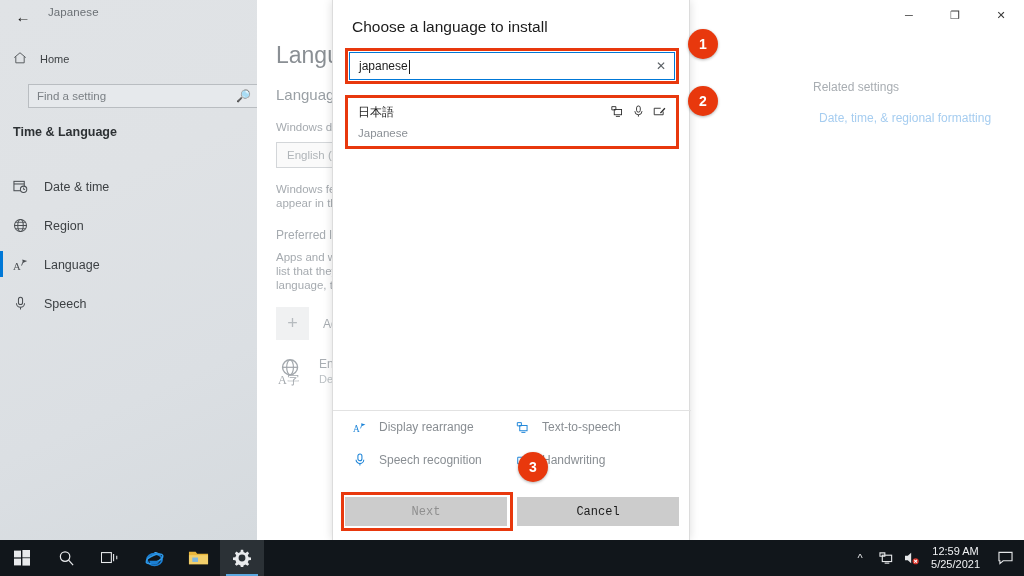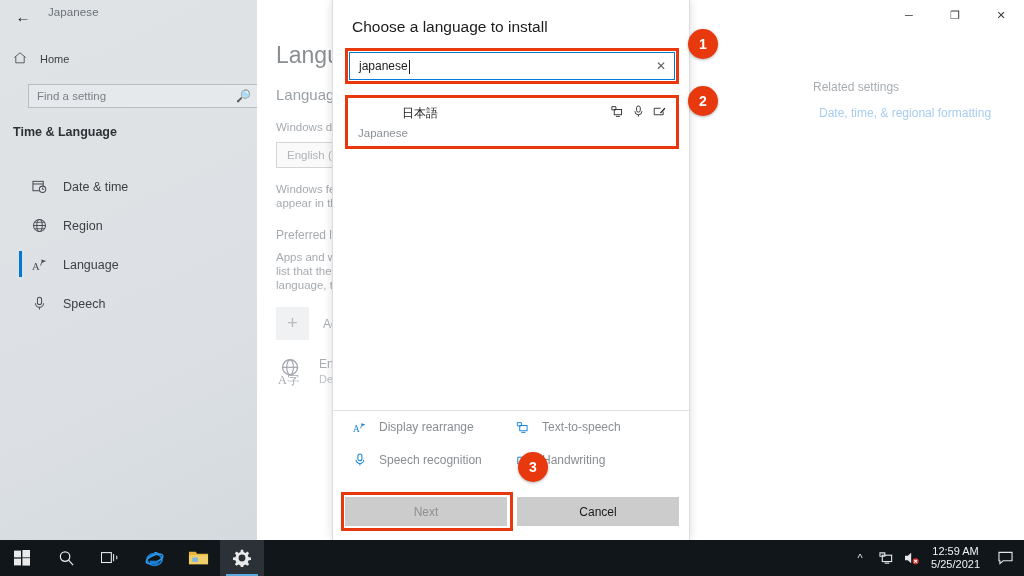--- a/index.html
+++ b/index.html
@@ -42,21 +42,21 @@
     position: absolute; left: 28px; top: 84px; width: 230px; height: 24px;
     background: #e6e9ec; border: 1px solid #b9bdc1;
     display: flex; align-items: center; padding: 0 6px 0 8px;
   }
   #find-setting .ph { flex: 1; font-size: 11.5px; color: #7b8085; }
   #find-setting .mag { font-size: 12px; color: #6e7377; transform: scaleX(-1); }
   .section-head {
     position: absolute; left: 13px; top: 125px;
     font-size: 12.5px; font-weight: bold; color: #2d3134;
   }
-  .nav-list { position: absolute; left: 0; top: 167px; width: 257px; padding-left: 19px; }
+  .nav-list { position: absolute; left: 0; top: 167px; width: 257px; }
   .nav-item {
     position: relative; height: 39px; display: flex; align-items: center; padding-left: 13px;
   }
   .nav-item.sel::before {
     content: ""; position: absolute; left: 0; top: 6px; width: 3px; height: 26px;
     background: #0078d7;
   }
   .nav-ico {
     width: 22px; font-size: 14px; color: #4a4e52; text-align: left;
     display: inline-block; line-height: 1;
@@ -108,21 +108,21 @@
     position: absolute; left: 19px; top: 357px; display: flex; align-items: flex-start;
   }
   #inst-lang-ico { width: 32px; color: #a3a8ad; }
   #inst-lang-txts { margin-left: 11px; }
   #inst-lang-name { font-size: 12px; color: #a9aeb3; }
   #inst-lang-sub { font-size: 11px; color: #bcc1c5; margin-top: 2px; }
 
   #related {
     position: absolute; left: 556px; top: 80px; width: 210px;
   }
-  #related-head { font-size: 12px; color: #a8adb2; margin-bottom: 12px; }
+  #related-head { font-size: 12px; color: #a8adb2; margin-bottom: 17px; }
   .rel-link {
     display: block; font-size: 12px; color: #a6cdf0; margin-bottom: 17px;
     text-decoration: none;
     margin-left: 6px;
   }
 
   
   #dialog {
     position: absolute; left: 332px; top: 0; width: 358px; height: 540px;
     background: #fff; border-left: 1px solid #dcdcdc; border-right: 1px solid #dcdcdc;
@@ -143,21 +143,21 @@
     content: ""; position: absolute; margin-left: 1px; border-left: 1px solid #1d1d1d;
     height: 14px; top: 1px;
   }
   #dlg-search .clr { font-size: 12px; color: #5c6166; }
 
   #dlg-list-wrap { position: absolute; left: 12px; top: 95px; width: 334px; height: 54px; }
   #dlg-list-item {
     position: absolute; left: 4px; top: 4px; width: 326px; height: 46px;
     background: #fff; padding: 5px 9px 0 9px;
   }
-  .li-top { display: flex; align-items: center; margin-left: 44px; }
+  .li-top { display: flex; align-items: flex-start; }
   .li-native { font-size: 12px; color: #1d1d1d; flex: 1; }
   .li-icons { display: flex; gap: 9px; align-items: center; color: #2a2a2a; }
   .li-en { font-size: 11.5px; color: #8b9096; margin-top: 5px; }
 
   .annot-box {
     position: absolute; border: 3px solid #e8380d; left: 0; top: 0;
     width: 334px; height: 36px; pointer-events: none;
   }
   #annot-list { height: 54px; }
 
@@ -165,21 +165,21 @@
   #dlg-feats { position: absolute; left: 17px; top: 420px; width: 330px; }
   .feat-row { display: flex; margin-bottom: 19px; }
   .feat { display: flex; align-items: center; width: 163px; }
   .feat-ico { width: 20px; color: #1c84d8; font-size: 13px; display: flex; justify-content: center; }
   .feat-lbl { font-size: 12px; color: #898e93; margin-left: 9px; }
 
   #dlg-buttons { position: absolute; left: 12px; top: 497px; width: 334px; display: flex; gap: 10px; }
   .dlg-btn {
     width: 162px; height: 29px; background: #cccccc; border: none;
     font-size: 12px; display: flex; align-items: center; justify-content: center;
-    font-family: Liberation Sans, sans-serif;
+    font-family: Liberation Mono, monospace;
   }
   #btn-next { color: #8f8f8f; }
   #btn-cancel { color: #1a1a1a; }
   #annot-next {
     position: absolute; left: 8px; top: 492px; width: 172px; height: 39px;
     border: 3px solid #e8380d; pointer-events: none;
   }
 
   
   .badge {

